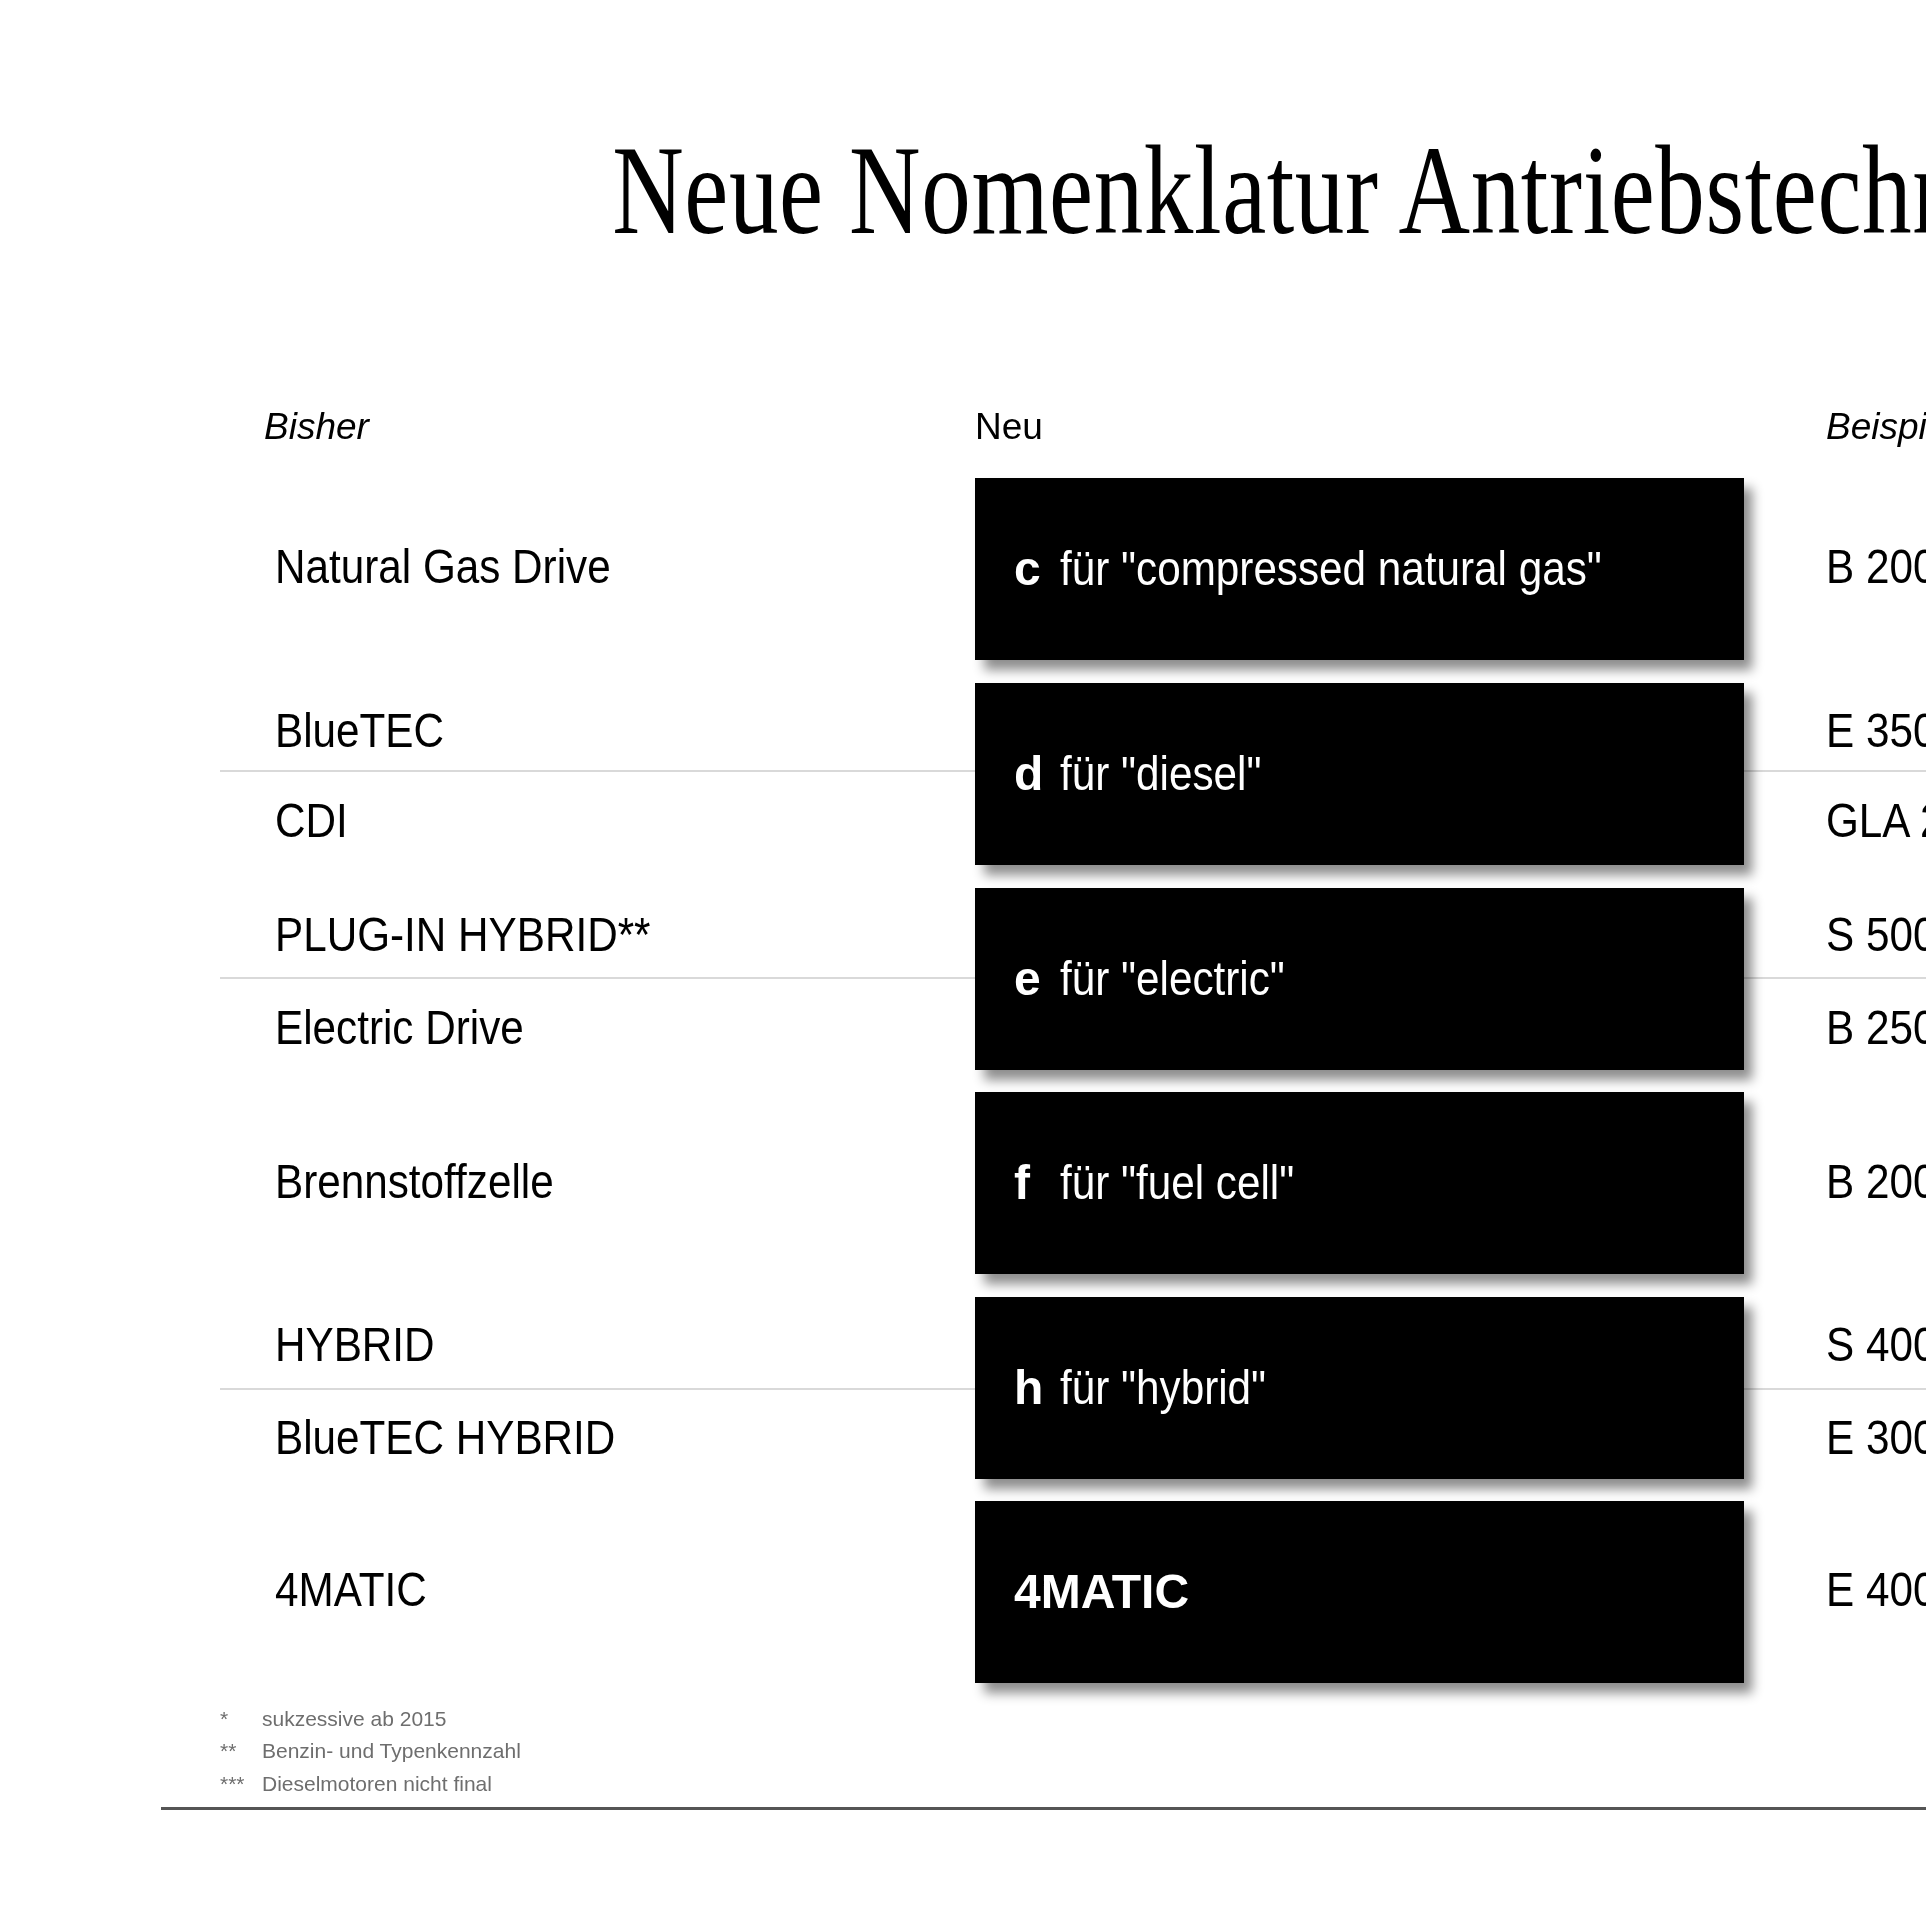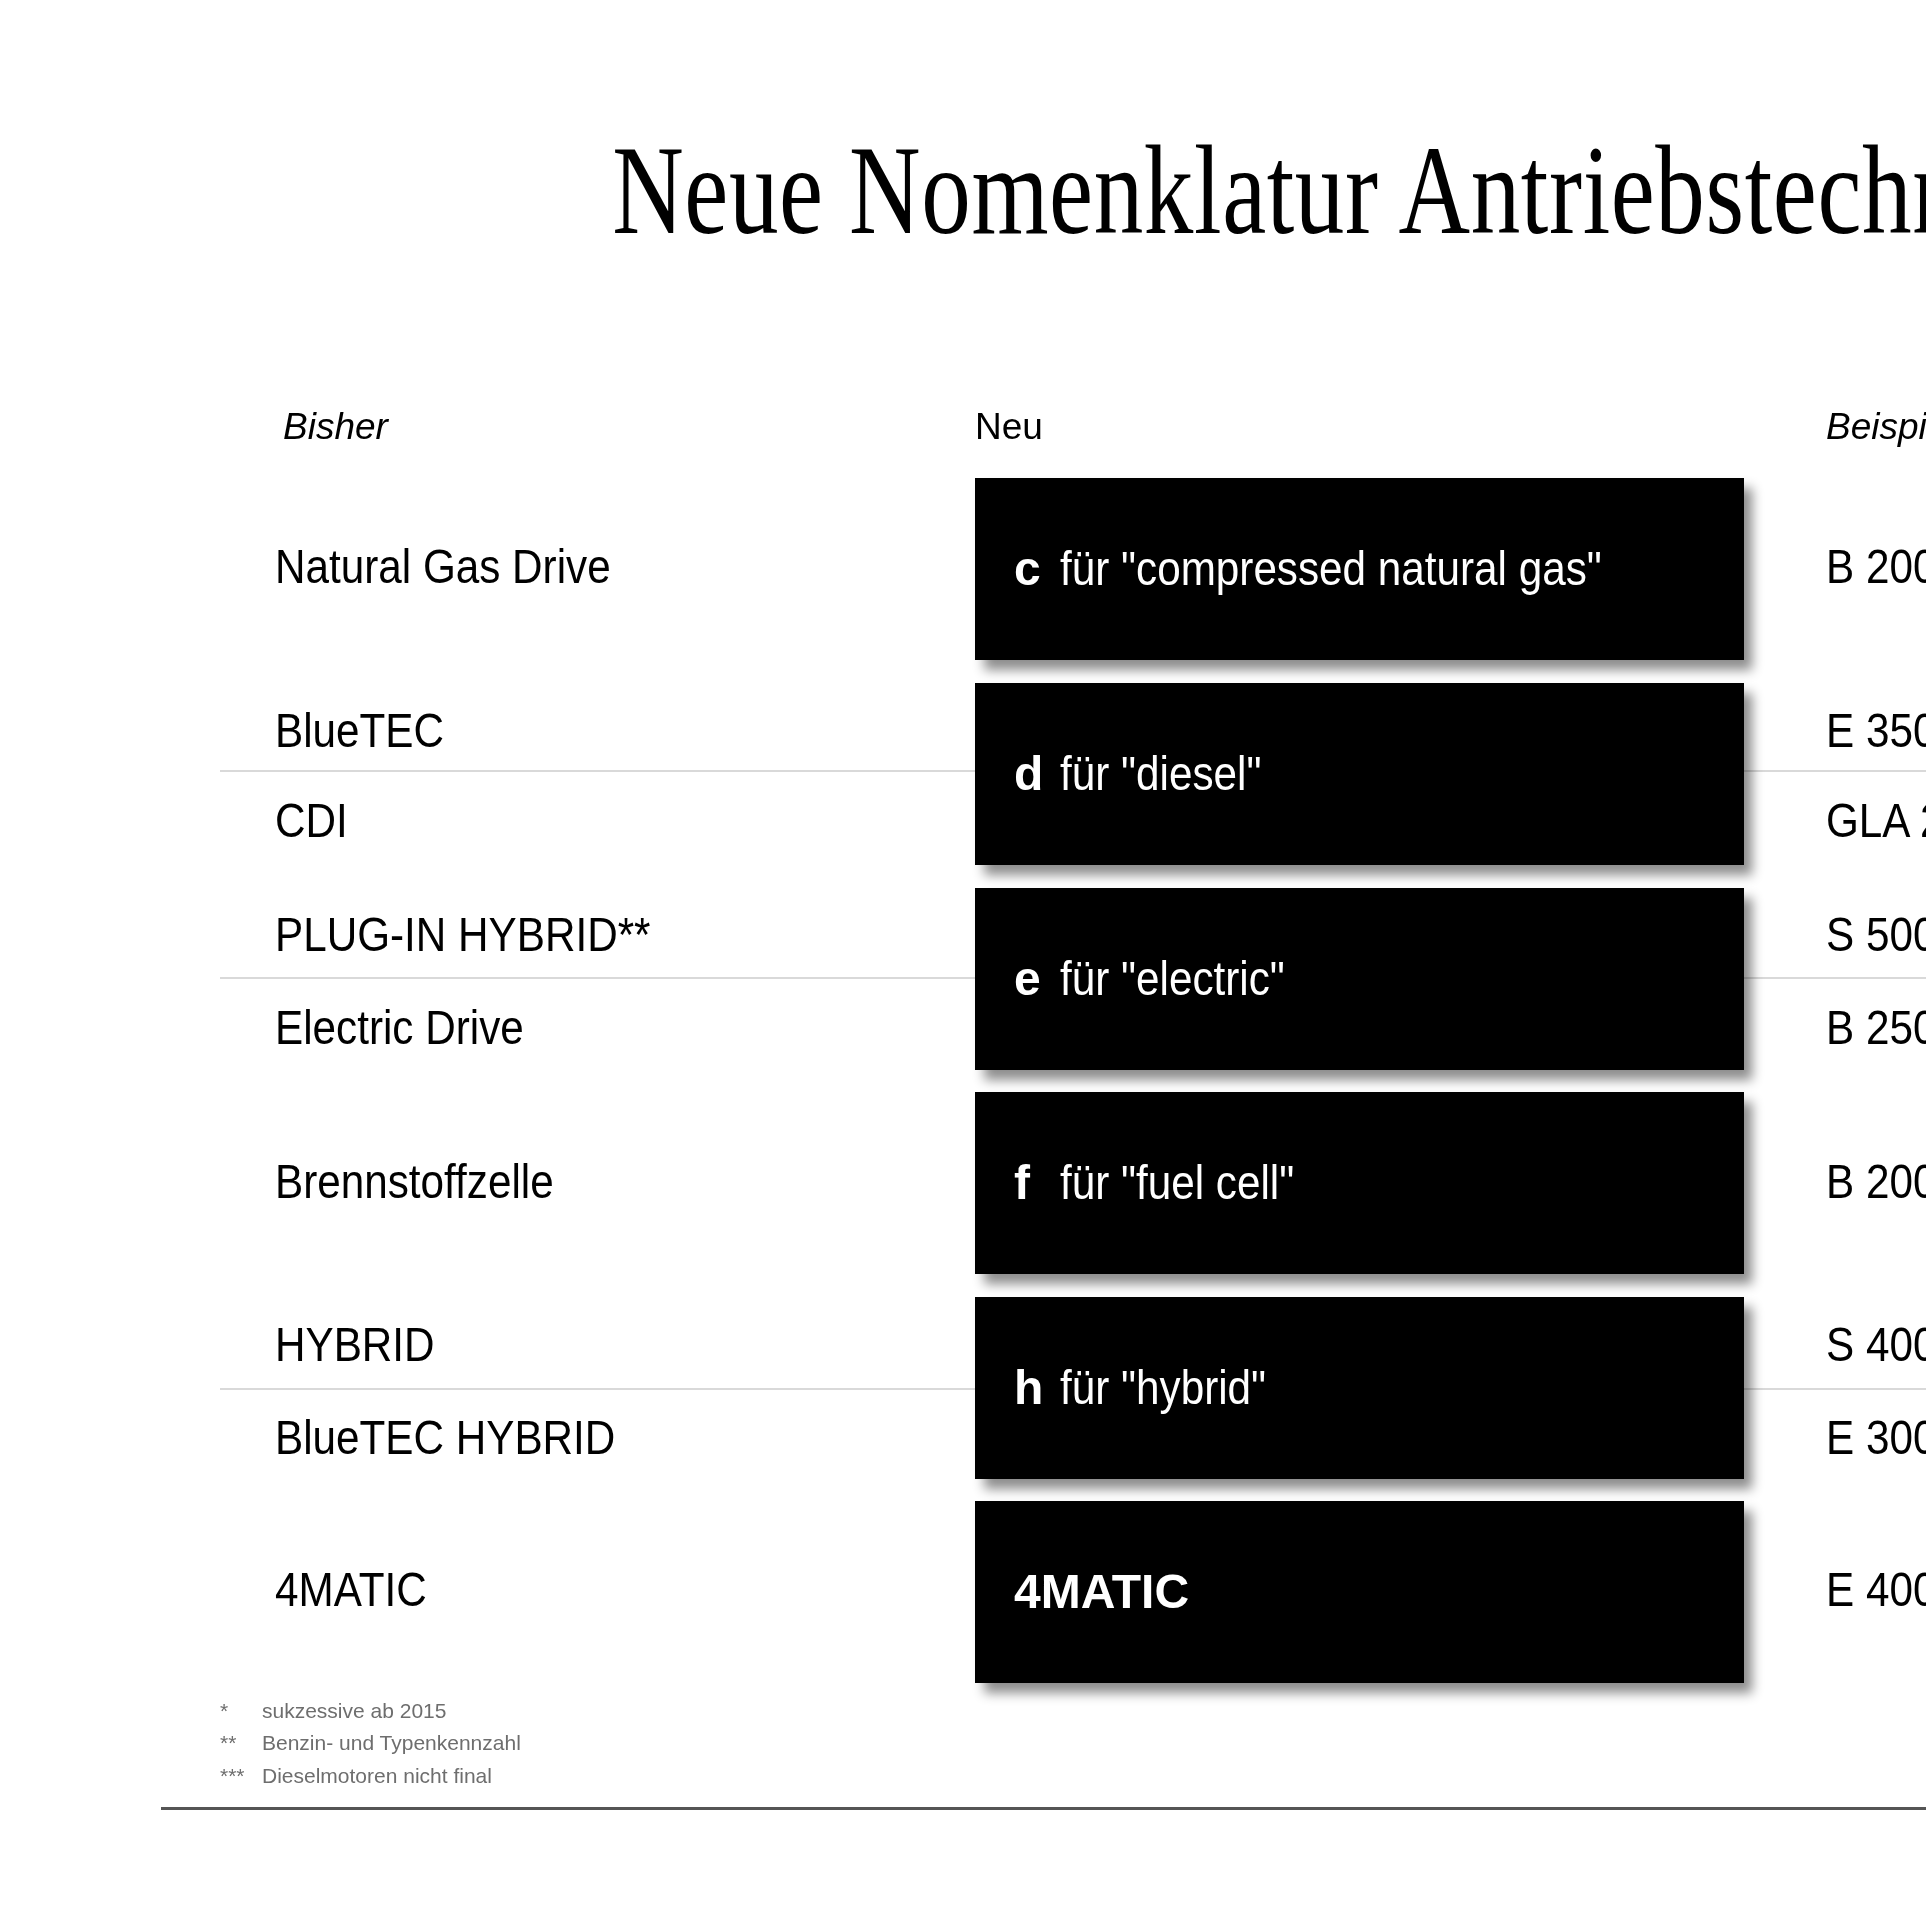--- a/index.html
+++ b/index.html
@@ -7,30 +7,30 @@
     .title { position: absolute; left: 0; width: 2703px; top: 127px; text-align: center; font-family: "Liberation Serif", serif; font-size: 127px; line-height: 1; transform: scaleX(0.78); transform-origin: 50% 0; letter-spacing: 0.8px; }
     .hdr { position: absolute; top: 408px; font-size: 37px; line-height: 1; }
     .hdr.italic { font-style: italic; }
     .hdr.bold { font-weight: normal; }
     .cell { position: absolute; font-size: 48px; line-height: 1; white-space: nowrap; transform: scaleX(0.88); transform-origin: 0 0; }
     .box { position: absolute; left: 975px; width: 769px; height: 182px; background: #000; box-shadow: 8.5px 10px 10.8px rgba(0,0,0,0.45); display: flex; align-items: center; padding-left: 39px; box-sizing: border-box; color: #fff; }
     .box .letter { font-weight: bold; font-size: 48px; display: inline-block; width: 46px; line-height: 1; }
     .box .desc { font-size: 48px; line-height: 1; white-space: nowrap; transform: scaleX(0.88); transform-origin: 0 50%; display: inline-block; }
     .box .solo { font-weight: bold; font-size: 48px; line-height: 1; }
     .divider { position: absolute; left: 220px; width: 2269px; height: 2.3px; background: #d9d9d9; }
-    .foot { position: absolute; left: 220px; font-size: 21px; color: #6e6e6e; line-height: 1; white-space: nowrap; }
+    .foot { position: absolute; left: 220px; font-size: 21px; color: #6e6e6e; line-height: 1; white-space: nowrap; margin-top: 8px; }
     .foot .mark { display: inline-block; width: 42px; }
     .rule { position: absolute; left: 161px; width: 2393px; top: 1807px; height: 3.1px; background: #555; }
   </style>
 </head>
 <body>
 
 <div class="title">Neue Nomenklatur Antriebstechnik*</div>
 
-<div class="hdr italic" style="left:283px;">Bisher</div>
+<div class="hdr italic" style="left:264px;">Bisher</div>
 <div class="hdr bold" style="left:975px;">Neu</div>
 <div class="hdr italic" style="left:1826px;">Beispiele</div>
 
 <div class="cell" style="left:275px; top:543px;">Natural Gas Drive</div>
 <div class="cell" style="left:275px; top:707px;">BlueTEC</div>
 <div class="cell" style="left:275px; top:797px;">CDI</div>
 <div class="cell" style="left:275px; top:911px;">PLUG-IN HYBRID**</div>
 <div class="cell" style="left:275px; top:1004px;">Electric Drive</div>
 <div class="cell" style="left:275px; top:1158px;">Brennstoffzelle</div>
 <div class="cell" style="left:275px; top:1321px;">HYBRID</div>

